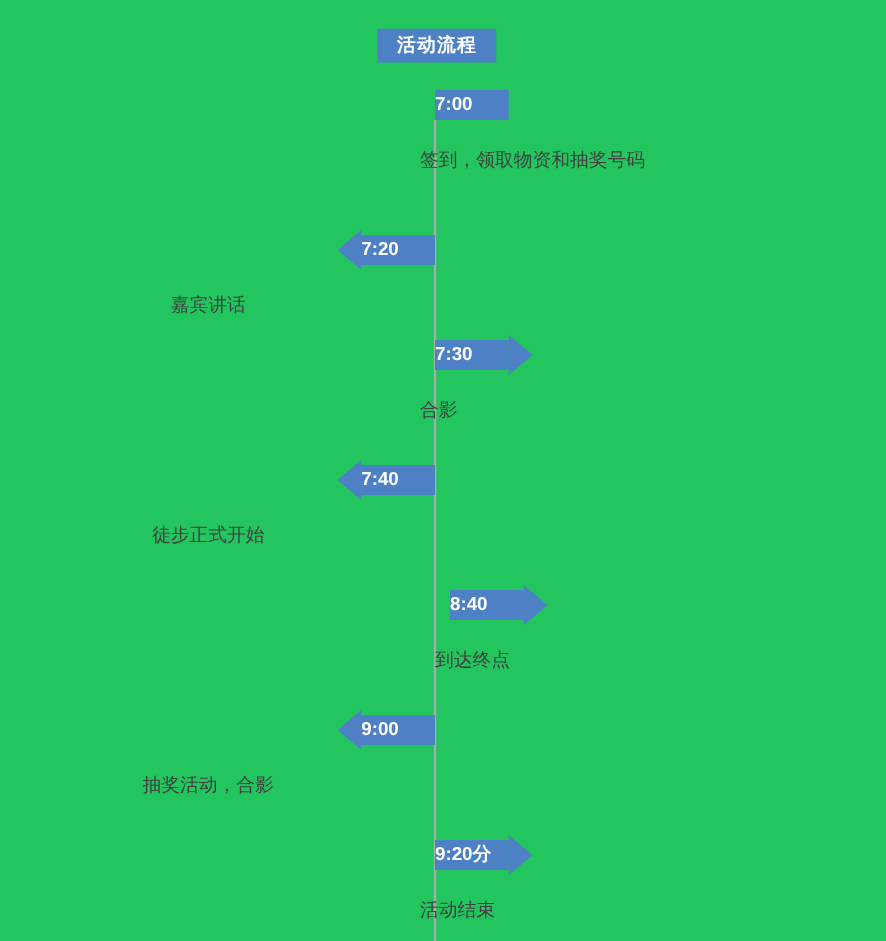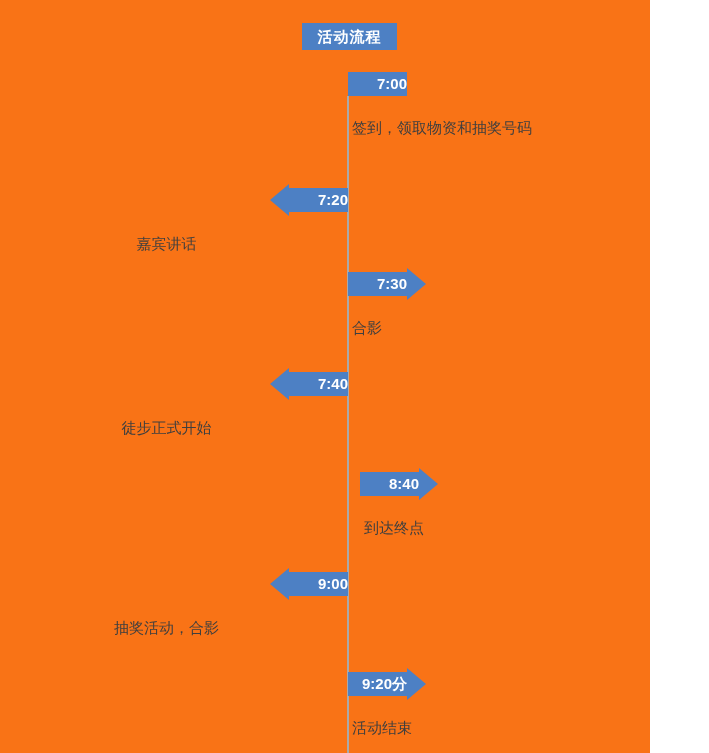--- a/index.html
+++ b/index.html
@@ -4,22 +4,22 @@
 <style>
   :root{
     --accent:#4d80c4;
     --line:#aaaaaa;
     --text:#3f3f3f;
   }
   html,body{margin:0;padding:0;background:#ffffff;}
   body{font-family:"Liberation Sans","DejaVu Sans",sans-serif;}
   .canvas{
     position:relative;
-    width:650px;height:753px;
-    background:#f97316;
+    width:709px;height:753px;
+    background:#22c55e;
     overflow:hidden;
   }
   .title-box{
     position:absolute;
     left:302px;top:23px;
     width:95px;height:27px;
     background:var(--accent);
     color:#ffffff;
     font-size:15px;font-weight:bold;
     letter-spacing:1px;
@@ -48,34 +48,34 @@
     position:absolute;
     top:-4px;
     width:0;height:0;
     border-top:16px solid transparent;
     border-bottom:16px solid transparent;
   }
   .item.right .head{left:100%;border-left:19px solid var(--accent);}
   .item.left  .head{right:100%;border-right:19px solid var(--accent);}
   .time{
     display:block;
-    text-align:right;
+    text-align:left;
     line-height:24px;
     color:#ffffff;
     font-weight:bold;
     font-size:15px;
   }
   .desc{
     position:absolute;
     top:47px;
     font-size:15px;
     color:var(--text);
     white-space:nowrap;
   }
-  .item.right .desc{left:352px;}
+  .item.right .desc{left:336px;}
   .item.left  .desc{left:0;width:333px;text-align:center;}
 </style>
 </head>
 <body>
 
 <div class="canvas">
   <div class="title-box">
     <span>活动流程</span>
   </div>
   <div class="vline"></div>

